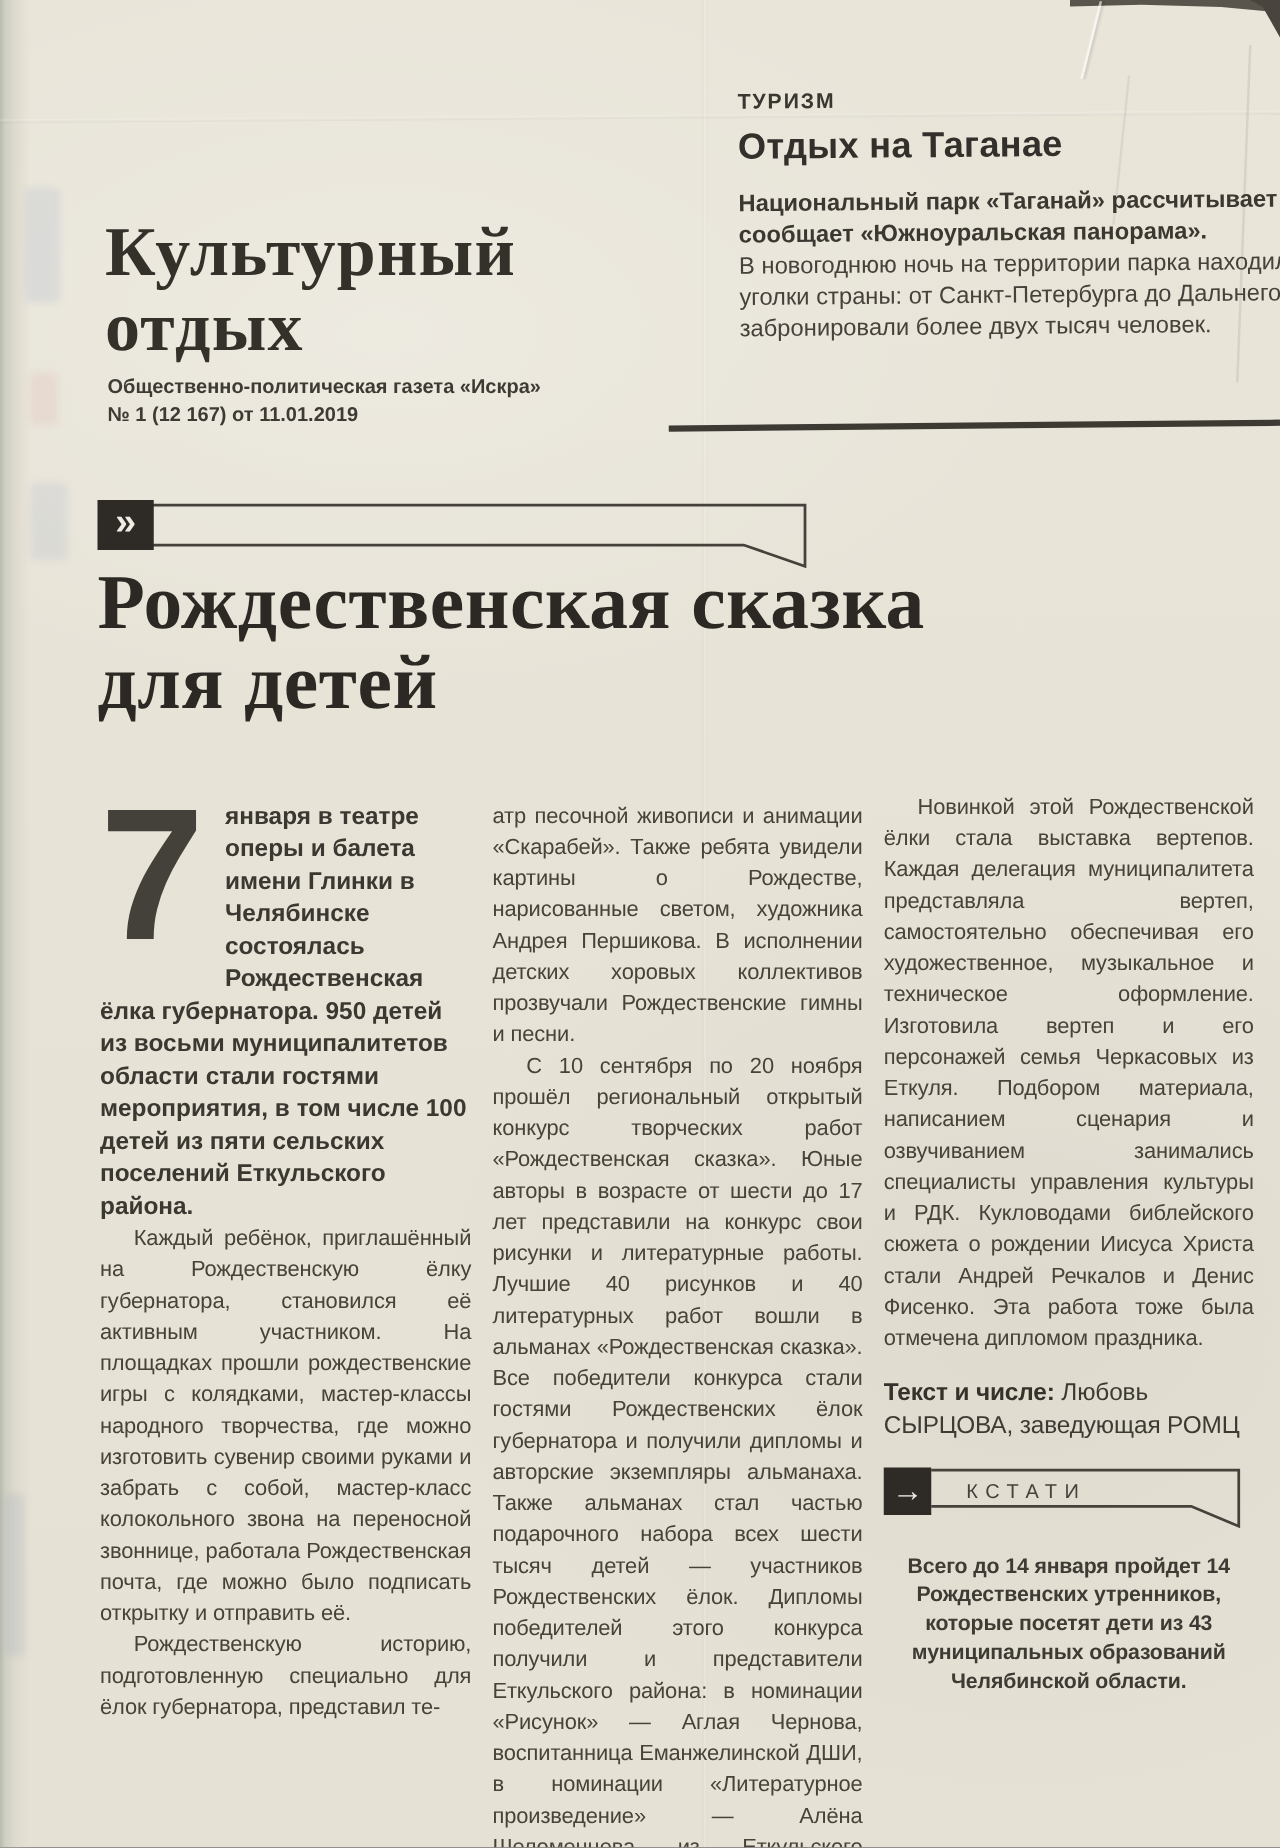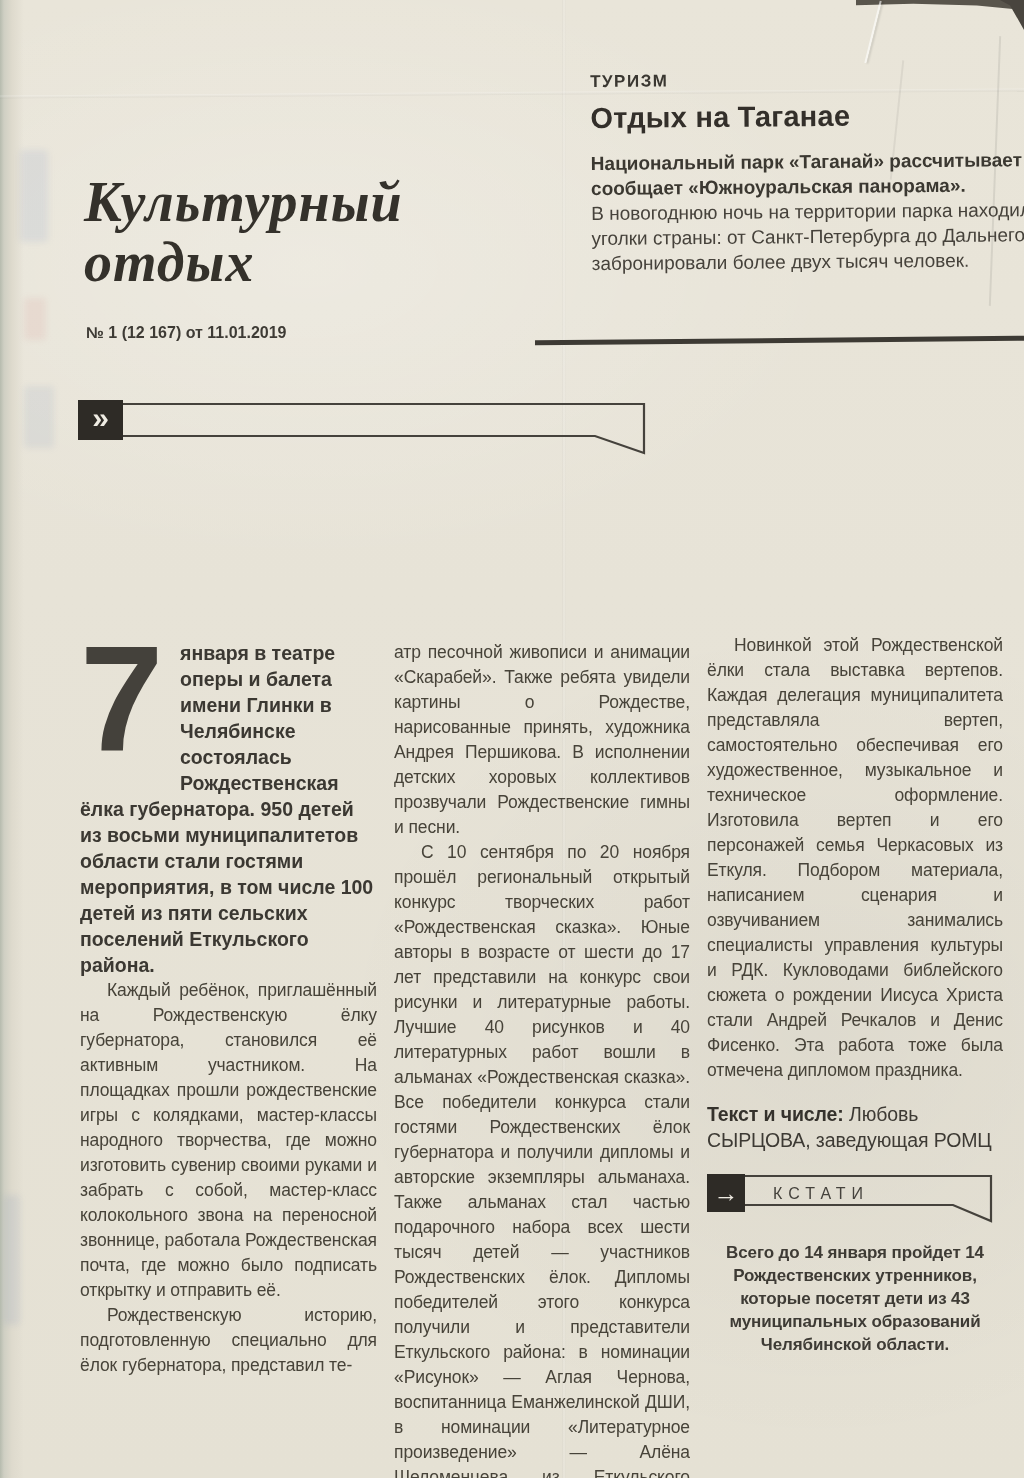--- a/index.html
+++ b/index.html
@@ -29,21 +29,21 @@
   .tear-strip{position:absolute;left:856px;top:0;width:168px;height:10px;background:#59554c;
     clip-path:polygon(0 0,100% 0,100% 100%,72% 55%,34% 38%,0 52%);}
   .tear-corner{position:absolute;left:1000px;top:0;width:24px;height:30px;background:#49453e;
     clip-path:polygon(0 0,100% 0,100% 100%,42% 18%);}
   .tear-crack{position:absolute;left:872px;top:0;width:2px;height:64px;background:rgba(255,255,255,.6);
     transform:rotate(14deg);box-shadow:2px 0 2px rgba(0,0,0,.12);}
   .tear-crack2{position:absolute;left:896px;top:60px;width:2px;height:120px;background:rgba(0,0,0,.06);transform:rotate(6deg);}
 
   
   .masthead-title{position:absolute;left:84px;top:172px;
-    font-family:"Liberation Serif","DejaVu Serif",serif;font-weight:bold;font-style:italic;
+    font-family:"Liberation Serif","DejaVu Serif",serif;font-weight:bold;
     font-size:56px;line-height:60px;letter-spacing:1px;color:#34312b;white-space:pre-line;}
   .masthead-gazette{position:absolute;left:86px;top:301px;font-size:16px;font-weight:bold;color:#3e3b35;}
   .masthead-issue{position:absolute;left:86px;top:324px;font-size:16px;font-weight:bold;color:#3e3b35;}
 
   
   .teaser{position:absolute;left:590px;top:72px;width:434px;transform:rotate(-.5deg);transform-origin:left top;}
   .teaser-kicker{font-size:17px;font-weight:bold;letter-spacing:1.5px;color:#3a3731;}
   .teaser-headline{margin-top:10px;font-size:29px;font-weight:bold;letter-spacing:.2px;color:#332f2a;}
   .teaser-lines{margin-top:16px;}
   .teaser-line{font-size:19px;line-height:25px;white-space:nowrap;overflow:hidden;color:#46423b;}
@@ -102,20 +102,21 @@
   <div class="crease-v"></div>
   <div class="crease-h"></div>
   <div class="wrinkle-r"></div>
   <div class="tear-strip"></div>
   <div class="tear-corner"></div>
   <div class="tear-crack"></div>
   <div class="tear-crack2"></div>
 
   <div class="masthead-title">Культурный
 отдых</div>
+  <div class="masthead-gazette">Общественно-политическая газета «Искра»</div>
   <div class="masthead-issue">№ 1 (12 167) от 11.01.2019</div>
 
   <div class="teaser">
     <div class="teaser-kicker">ТУРИЗМ</div>
     <div class="teaser-headline">Отдых на Таганае</div>
     <div class="teaser-lines">
       <div class="teaser-line b">Национальный парк «Таганай» рассчитывает принять в я</div>
       <div class="teaser-line b">сообщает «Южноуральская панорама».</div>
       <div class="teaser-line">В новогоднюю ночь на территории парка находились 360</div>
       <div class="teaser-line">уголки страны: от Санкт-Петербурга до Дальнего Востока.</div>
@@ -126,31 +127,33 @@
 
   <div class="section-banner">
     <svg width="572" height="58" viewBox="0 0 572 58">
       <path d="M3 4 L566 4 L566 53 L517 36 L3 36" fill="none" stroke="#45423c" stroke-width="2.2"></path>
     </svg>
     <div class="kicker-box">
       <span>»</span>
     </div>
   </div>
 
+  <div class="headline">Рождественская сказка
+для детей</div>
 
   <div class="col col1">
     <div class="lede">
       <div class="dropcap">7</div><span>января в театре оперы и балета имени Глинки в Челябинске состоялась Рождественская ёлка губернатора. 950 детей из восьми муниципалитетов области стали гостями мероприятия, в том числе 100 детей из пяти сельских  поселений Еткульского района.</span>
     </div>
     <p class="body-p">Каждый ребёнок, приглашённый на Рождественскую ёлку губернатора, становился её активным участником. На площадках прошли рождественские игры с колядками, мастер-классы народного творчества, где можно изготовить сувенир своими руками и забрать с собой, мастер-класс колокольного звона на переносной звоннице,  работала Рождественская почта, где можно было подписать открытку и отправить её.</p>
     <p class="body-p">Рождественскую историю, подготовленную специально для ёлок губернатора, представил те-</p>
   </div>
 
   <div class="col col2">
-    <p class="body-p no-indent">атр песочной живописи и анимации «Скарабей». Также ребята увидели картины о Рождестве, нарисованные принять, художника Андрея Першикова. В исполнении детских  хоровых коллективов прозвучали  Рождественские гимны и песни.</p>
+    <p class="body-p no-indent">атр песочной живописи и анимации «Скарабей». Также ребята увидели картины о Рождестве, нарисованные светом, художника Андрея Першикова. В исполнении детских  хоровых коллективов прозвучали  Рождественские гимны и песни.</p>
     <p class="body-p">С 10 сентября по 20 ноября прошёл региональный открытый конкурс творческих работ «Рождественская сказка». Юные авторы в возрасте от шести до 17 лет представили на конкурс свои рисунки и литературные работы. Лучшие 40 рисунков и 40 литературных работ вошли в  альманах «Рождественская сказка». Все победители конкурса стали гостями Рождественских ёлок губернатора и получили  дипломы и авторские экземпляры альманаха. Также альманах стал частью подарочного набора всех шести тысяч детей — участников Рождественских ёлок. Дипломы победителей этого конкурса  получили и представители Еткульского района:  в номинации «Рисунок» — Аглая Чернова, воспитанница Еманжелинской ДШИ, в номинации «Литературное произведение» —  Алёна Шеломенцева из Еткульского детского сада «Березка».</p>
   </div>
 
   <div class="col col3">
     <p class="body-p">Новинкой этой Рождественской ёлки стала выставка вертепов. Каждая делегация муниципалитета представляла вертеп, самостоятельно обеспечивая его художественное,  музыкальное и техническое оформление. Изготовила вертеп и его персонажей семья Черкасовых из Еткуля. Подбором материала, написанием сценария и озвучиванием занимались специалисты управления культуры и РДК. Кукловодами библейского сюжета о рождении Иисуса Христа стали Андрей Речкалов и Денис Фисенко. Эта работа тоже была отмечена дипломом праздника.</p>
 
     <div class="byline"><strong>Текст и числе:</strong><span> Любовь СЫРЦОВА, заведующая РОМЦ</span></div>
 
     <div class="kstati">
       <svg width="254" height="54" viewBox="0 0 254 54">

